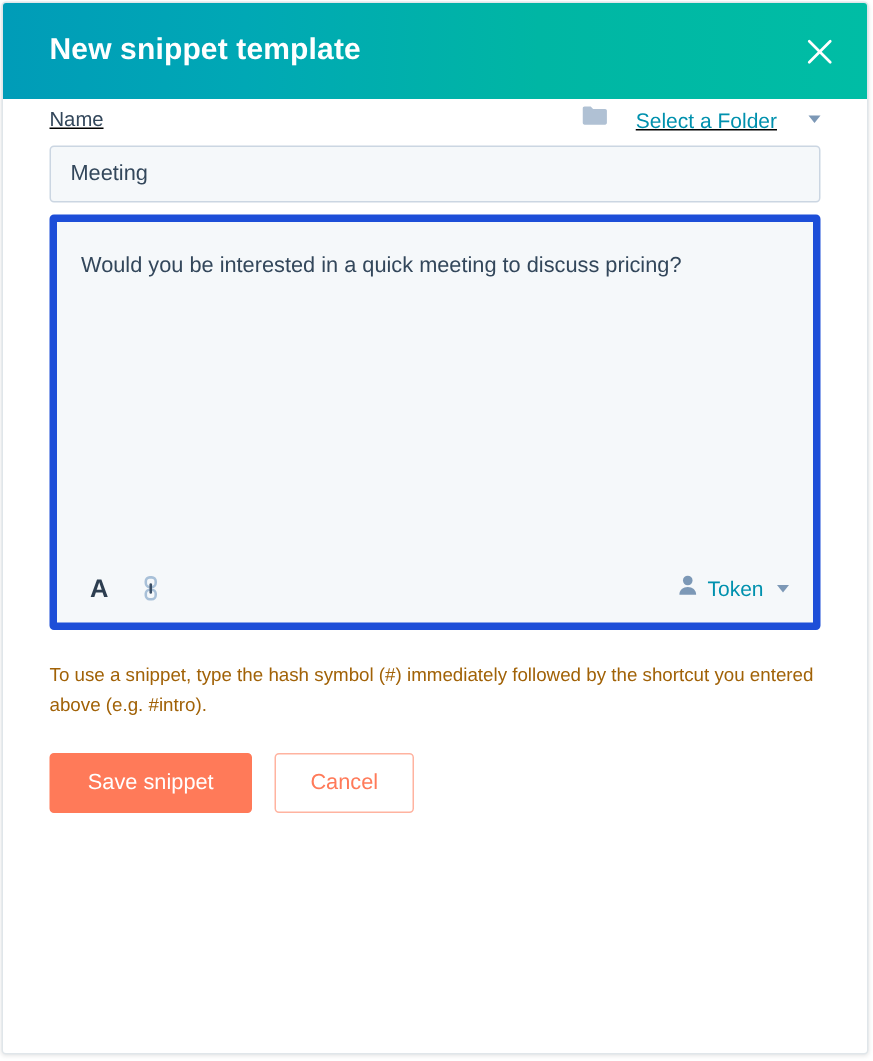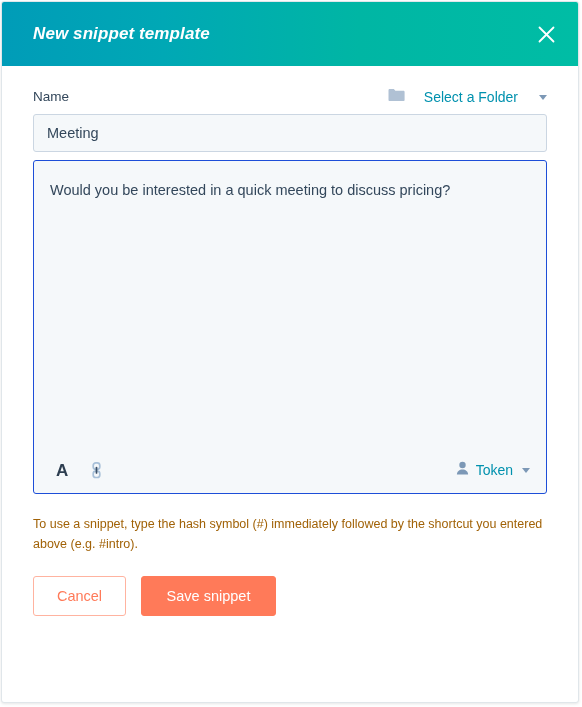--- a/index.html
+++ b/index.html
@@ -33,25 +33,24 @@
     position: relative;
     height: 64px;
     background: linear-gradient(90deg, #009cb8 0%, #00a8b5 28%, #00b6a4 62%, #00bda5 100%);
   }
   .dlg-title {
     position: absolute;
     left: 31px;
     top: 50%;
     transform: translateY(-50%);
     color: #ffffff;
-    font-size: 17px;
+    font-size: 20px;
     font-weight: bold;
     letter-spacing: 0.1px;
     white-space: nowrap;
-    font-style: italic;
   }
   .close-btn {
     position: absolute;
     right: 16px;
     top: 50%;
     transform: translateY(-50%);
     width: 32px;
     height: 32px;
     display: flex;
     align-items: center;
@@ -64,21 +63,22 @@
   .dlg-body {
     position: relative;
     padding: 0 31px;
     box-sizing: border-box;
   }
 
   .field-row {
     display: flex;
     align-items: center;
     justify-content: space-between;
-    margin-top: 22px;
+    margin-top: 4px;
+    text-decoration: underline;
   }
   .field-label {
     font-size: 13.5px;
     color: #33475b;
     line-height: 18px;
   }
 
   .folder-select {
     display: flex;
     align-items: center;
@@ -111,23 +111,23 @@
     font-size: 14.5px;
     color: #33475b;
   }
 
   
   .snippet-label { margin-top: 21px; }
 
   .editor {
     position: relative;
     margin-top: 8px;
-    height: 334px;
+    height: 277px;
     background: #f5f8fa;
-    border: 1px solid #1d4ed8;
+    border: 5px solid #1d4ed8;
     border-radius: 3px;
     box-sizing: border-box;
   }
   .editor-text {
     position: absolute;
     left: 16px;
     right: 16px;
     top: 18px;
     font-size: 14.5px;
     color: #33475b;
@@ -309,18 +309,18 @@
           <span class="token-label">Token</span>
           <span class="caret"></span>
         </div>
       </div>
     </div>
 
 
     <div class="helper-text">To use a snippet, type the hash symbol (#) immediately followed by the shortcut you entered above (e.g. #intro).</div>
 
     <div class="footer">
+      <div class="btn btn-primary">Save snippet</div>
       <div class="btn btn-secondary">Cancel</div>
-      <div class="btn btn-primary">Save snippet</div>
     </div>
 
   </div>
 </div>
 
 </body></html>

